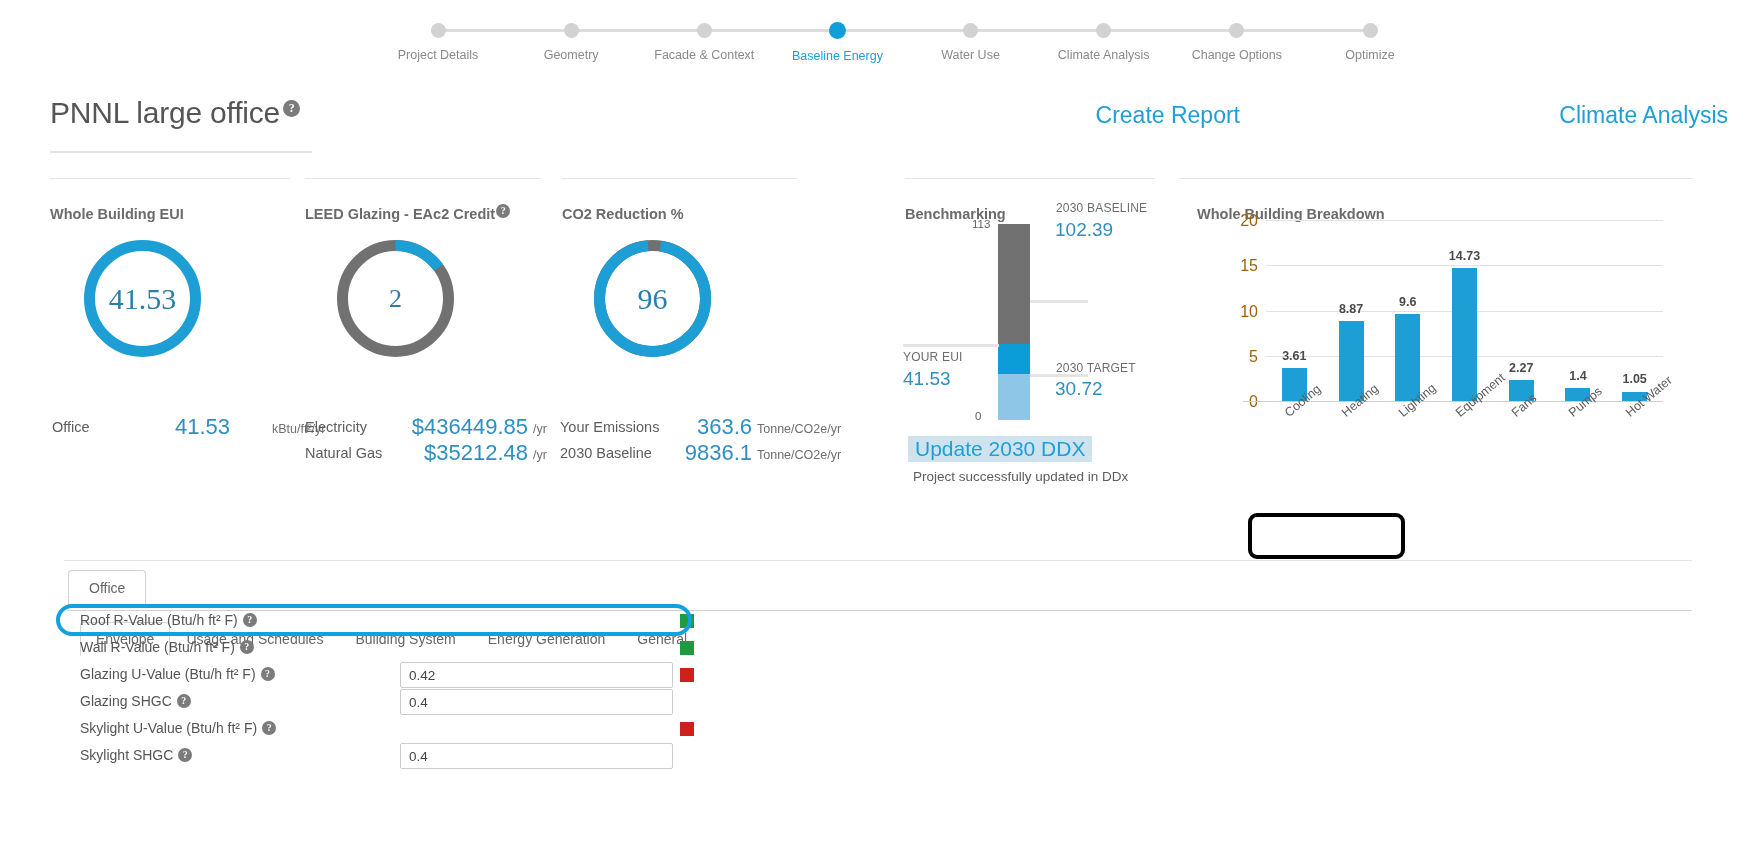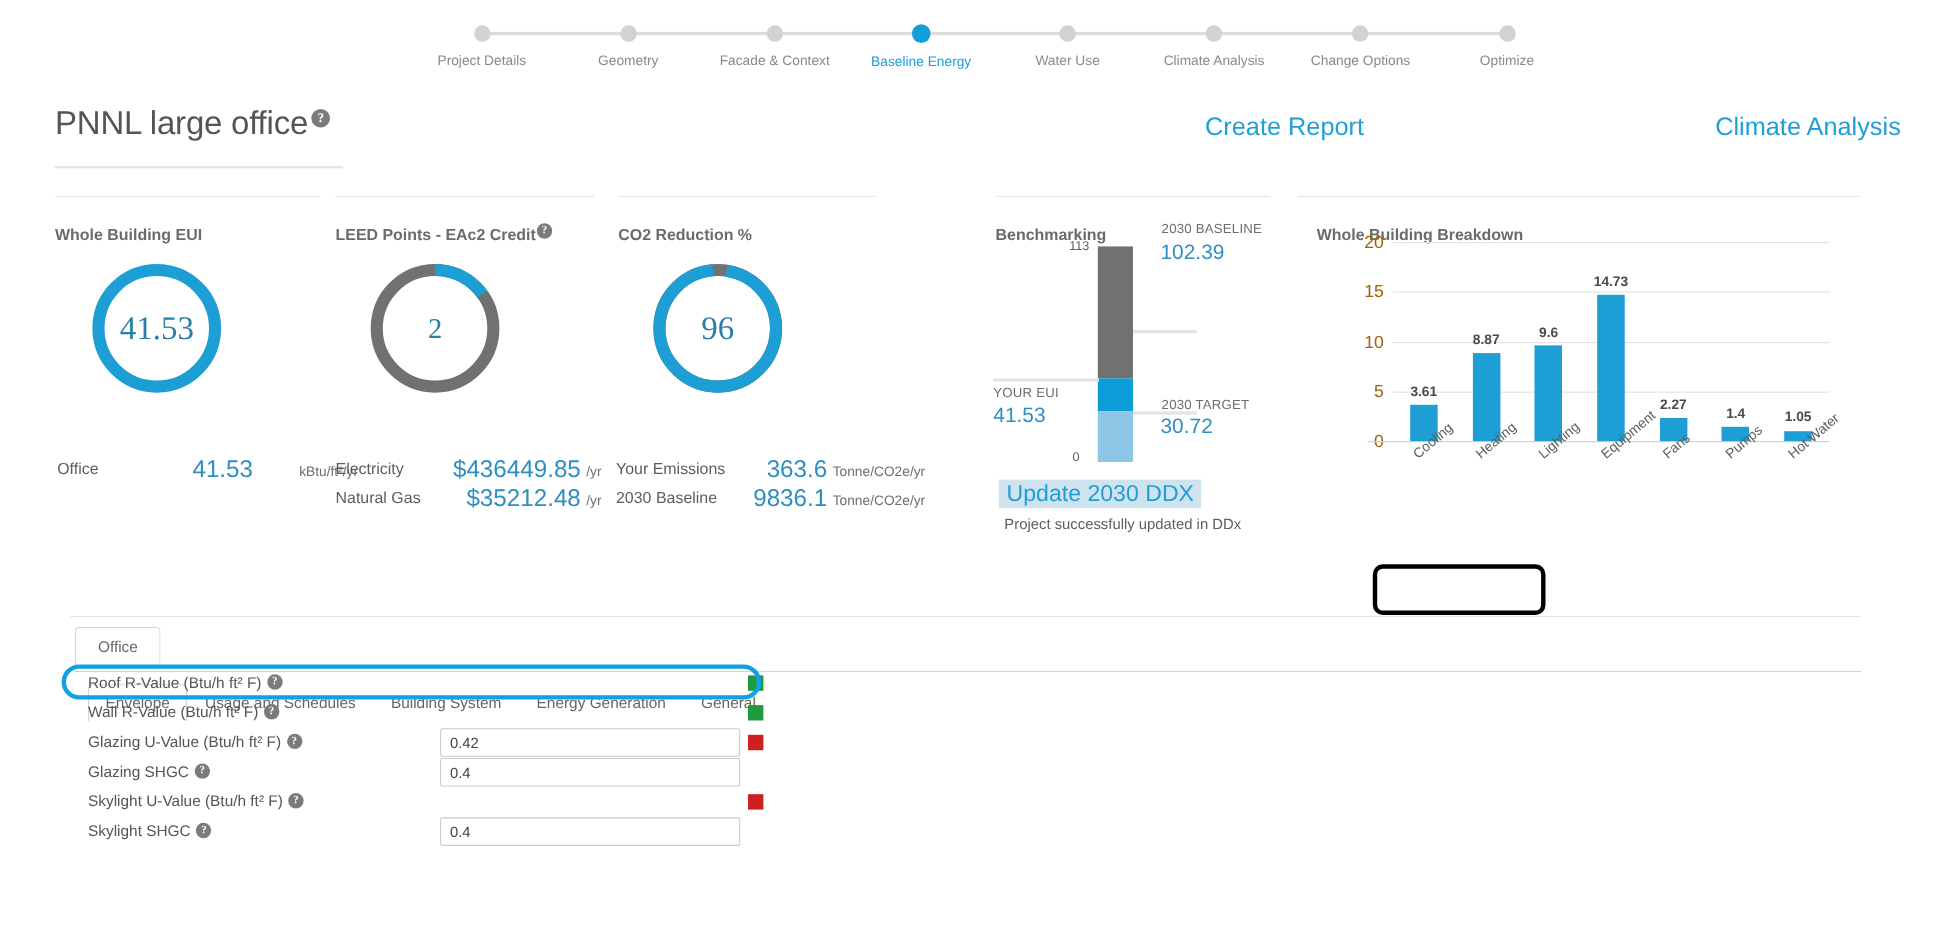--- a/index.html
+++ b/index.html
@@ -212,21 +212,21 @@
         <circle cx="62.5" cy="62.5" r="53" fill="none" stroke="#717171" stroke-width="11" opacity="0"></circle>
         <circle cx="62.5" cy="62.5" r="53" fill="none" stroke="#1d9ed4" stroke-width="11" stroke-dasharray="333 0" transform="rotate(-90 62.5 62.5)"></circle>
       </svg>
       <div class="val">41.53</div>
     </div>
   </div>
 
   <div class="panel" style="left:305px; width:240px;">
     <div class="sep" style="width:235px;"></div>
     <div class="ptitle">
-      <span>LEED Points - EAc2 Credit</span><span class="help-icon">?</span>
+      <span>LEED Glazing - EAc2 Credit</span><span class="help-icon">?</span>
     </div>
     <div class="donut leed" style="left:28px; top:58px; width:125px; height:125px;">
       <svg width="125" height="125" viewBox="0 0 125 125">
         <circle cx="62.5" cy="62.5" r="53" fill="none" stroke="#717171" stroke-width="11"></circle>
         <circle cx="62.5" cy="62.5" r="53" fill="none" stroke="#1d9ed4" stroke-width="11" stroke-dasharray="50 283" transform="rotate(-90 62.5 62.5)"></circle>
       </svg>
       <div class="val">2</div>
     </div>
   </div>
 

